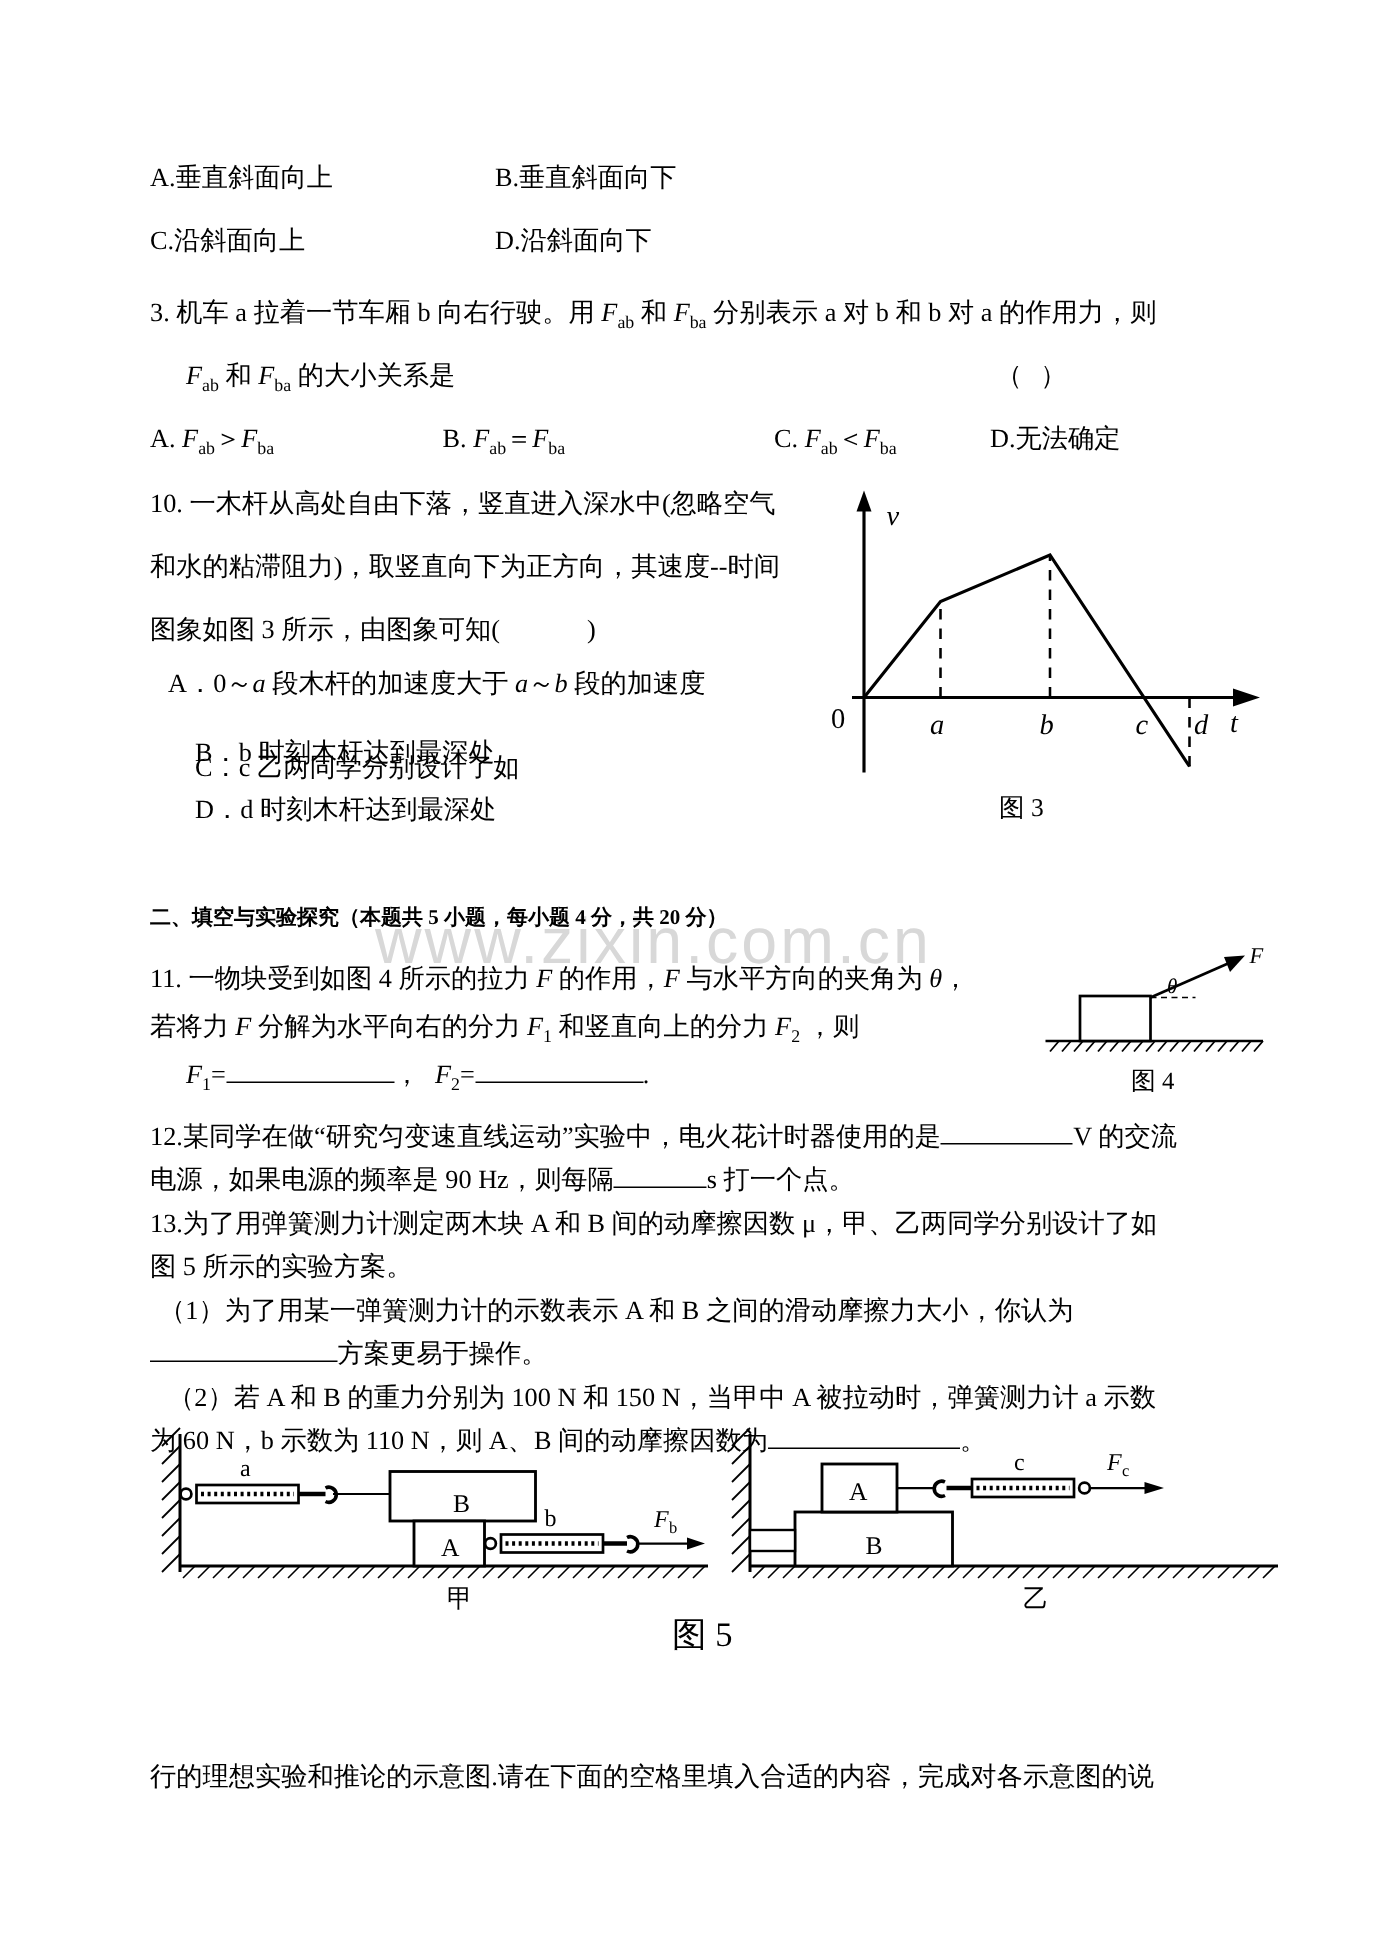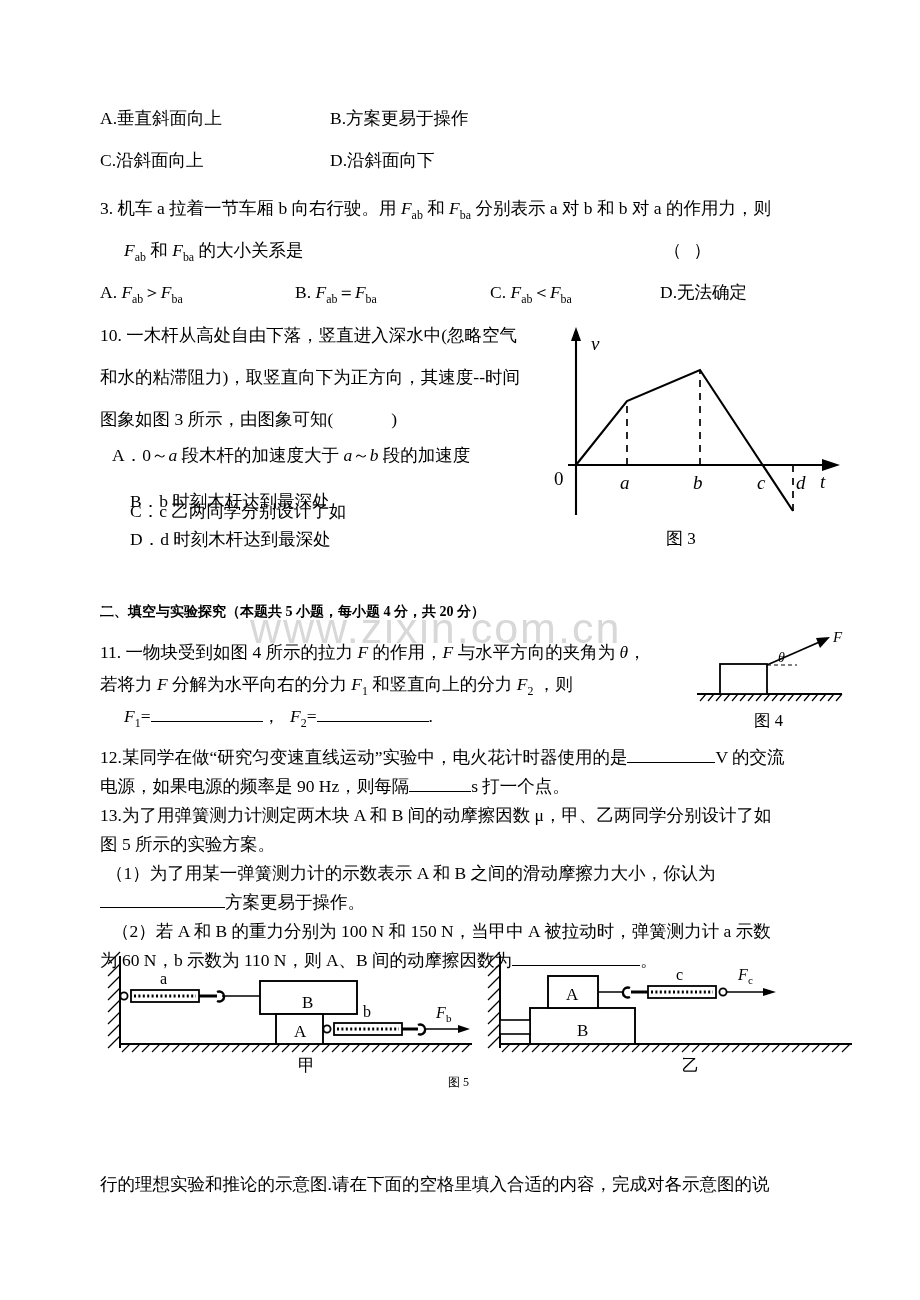--- a/index.html
+++ b/index.html
@@ -76,52 +76,52 @@
 
   
   #fig5 { position: absolute; left: 100px; top: 948px; width: 760px; height: 160px; }
   #fig5 .subcap {
     position: absolute;
     font-size: 17px;
     white-space: nowrap;
   }
   #fig5 .cap {
     position: absolute; left: 348px; top: 126px;
-    font-size: 12px; white-space: nowrap;
+    font-size: 23px; white-space: nowrap;
   }
   svg { display: block; overflow: visible; }
   text { font-family: "Liberation Serif", serif; }
 </style>
 </head>
 <body>
 
 <div id="page">
 
   <div id="watermark">www.zixin.com.cn</div>
 
   <div class="abs line layer" style="left:100px; top:110px;">A.垂直斜面向上</div>
-  <div class="abs line layer" style="left:330px; top:110px;">B.方案更易于操作</div>
+  <div class="abs line layer" style="left:330px; top:110px;">B.垂直斜面向下</div>
   <div class="abs line layer" style="left:100px; top:152px;text-align:center;">C.沿斜面向上</div>
   <div class="abs line layer" style="left:330px; top:152px;">D.沿斜面向下</div>
 
   <div class="abs qline layer" style="left:100px; top:196px;">
     <span>3. 机车 a 拉着一节车厢 b 向右行驶。用 </span><i class="v">F</i><sub>ab</sub><span> 和 </span><i class="v">F</i><sub>ba</sub><span> 分别表示 a 对 b 和 b 对 a 的作用力，则</span>
   </div>
   <div class="abs qline layer" style="left:124px; top:238px;">
     <i class="v">F</i><sub>ab</sub><span> 和 </span><i class="v">F</i><sub>ba</sub><span> 的大小关系是</span>
   </div>
   <div class="abs qline layer paren" style="left:664px; top:238px;">（    ）</div>
 
   <div class="abs qline layer" style="left:100px; top:280px;">
     <span>A. </span><i class="v">F</i><sub>ab</sub><span>＞</span><i class="v">F</i><sub>ba</sub>
   </div>
   <div class="abs qline layer" style="left:295px; top:280px;">
     <span>B. </span><i class="v">F</i><sub>ab</sub><span>＝</span><i class="v">F</i><sub>ba</sub>
   </div>
-  <div class="abs qline layer" style="left:490px; top:280px;">
+  <div class="abs qline layer" style="left:516px; top:280px;">
     <span>C. </span><i class="v">F</i><sub>ab</sub><span>＜</span><i class="v">F</i><sub>ba</sub>
   </div>
   <div class="abs qline layer" style="left:660px; top:280px;">D.无法确定</div>
 
   <div class="abs qline layer" style="left:100px; top:323px;">10. 一木杆从高处自由下落，竖直进入深水中(忽略空气</div>
   <div class="abs qline layer" style="left:100px; top:365px;">和水的粘滞阻力)，取竖直向下为正方向，其速度--时间</div>
   <div class="abs qline layer" style="left:100px; top:407px;font-family:Liberation Serif, serif;">
     <span>图象如图 3 所示，由图象可知(</span><span style="display:inline-block;width:58px;"></span><span>)</span>
   </div>
 

